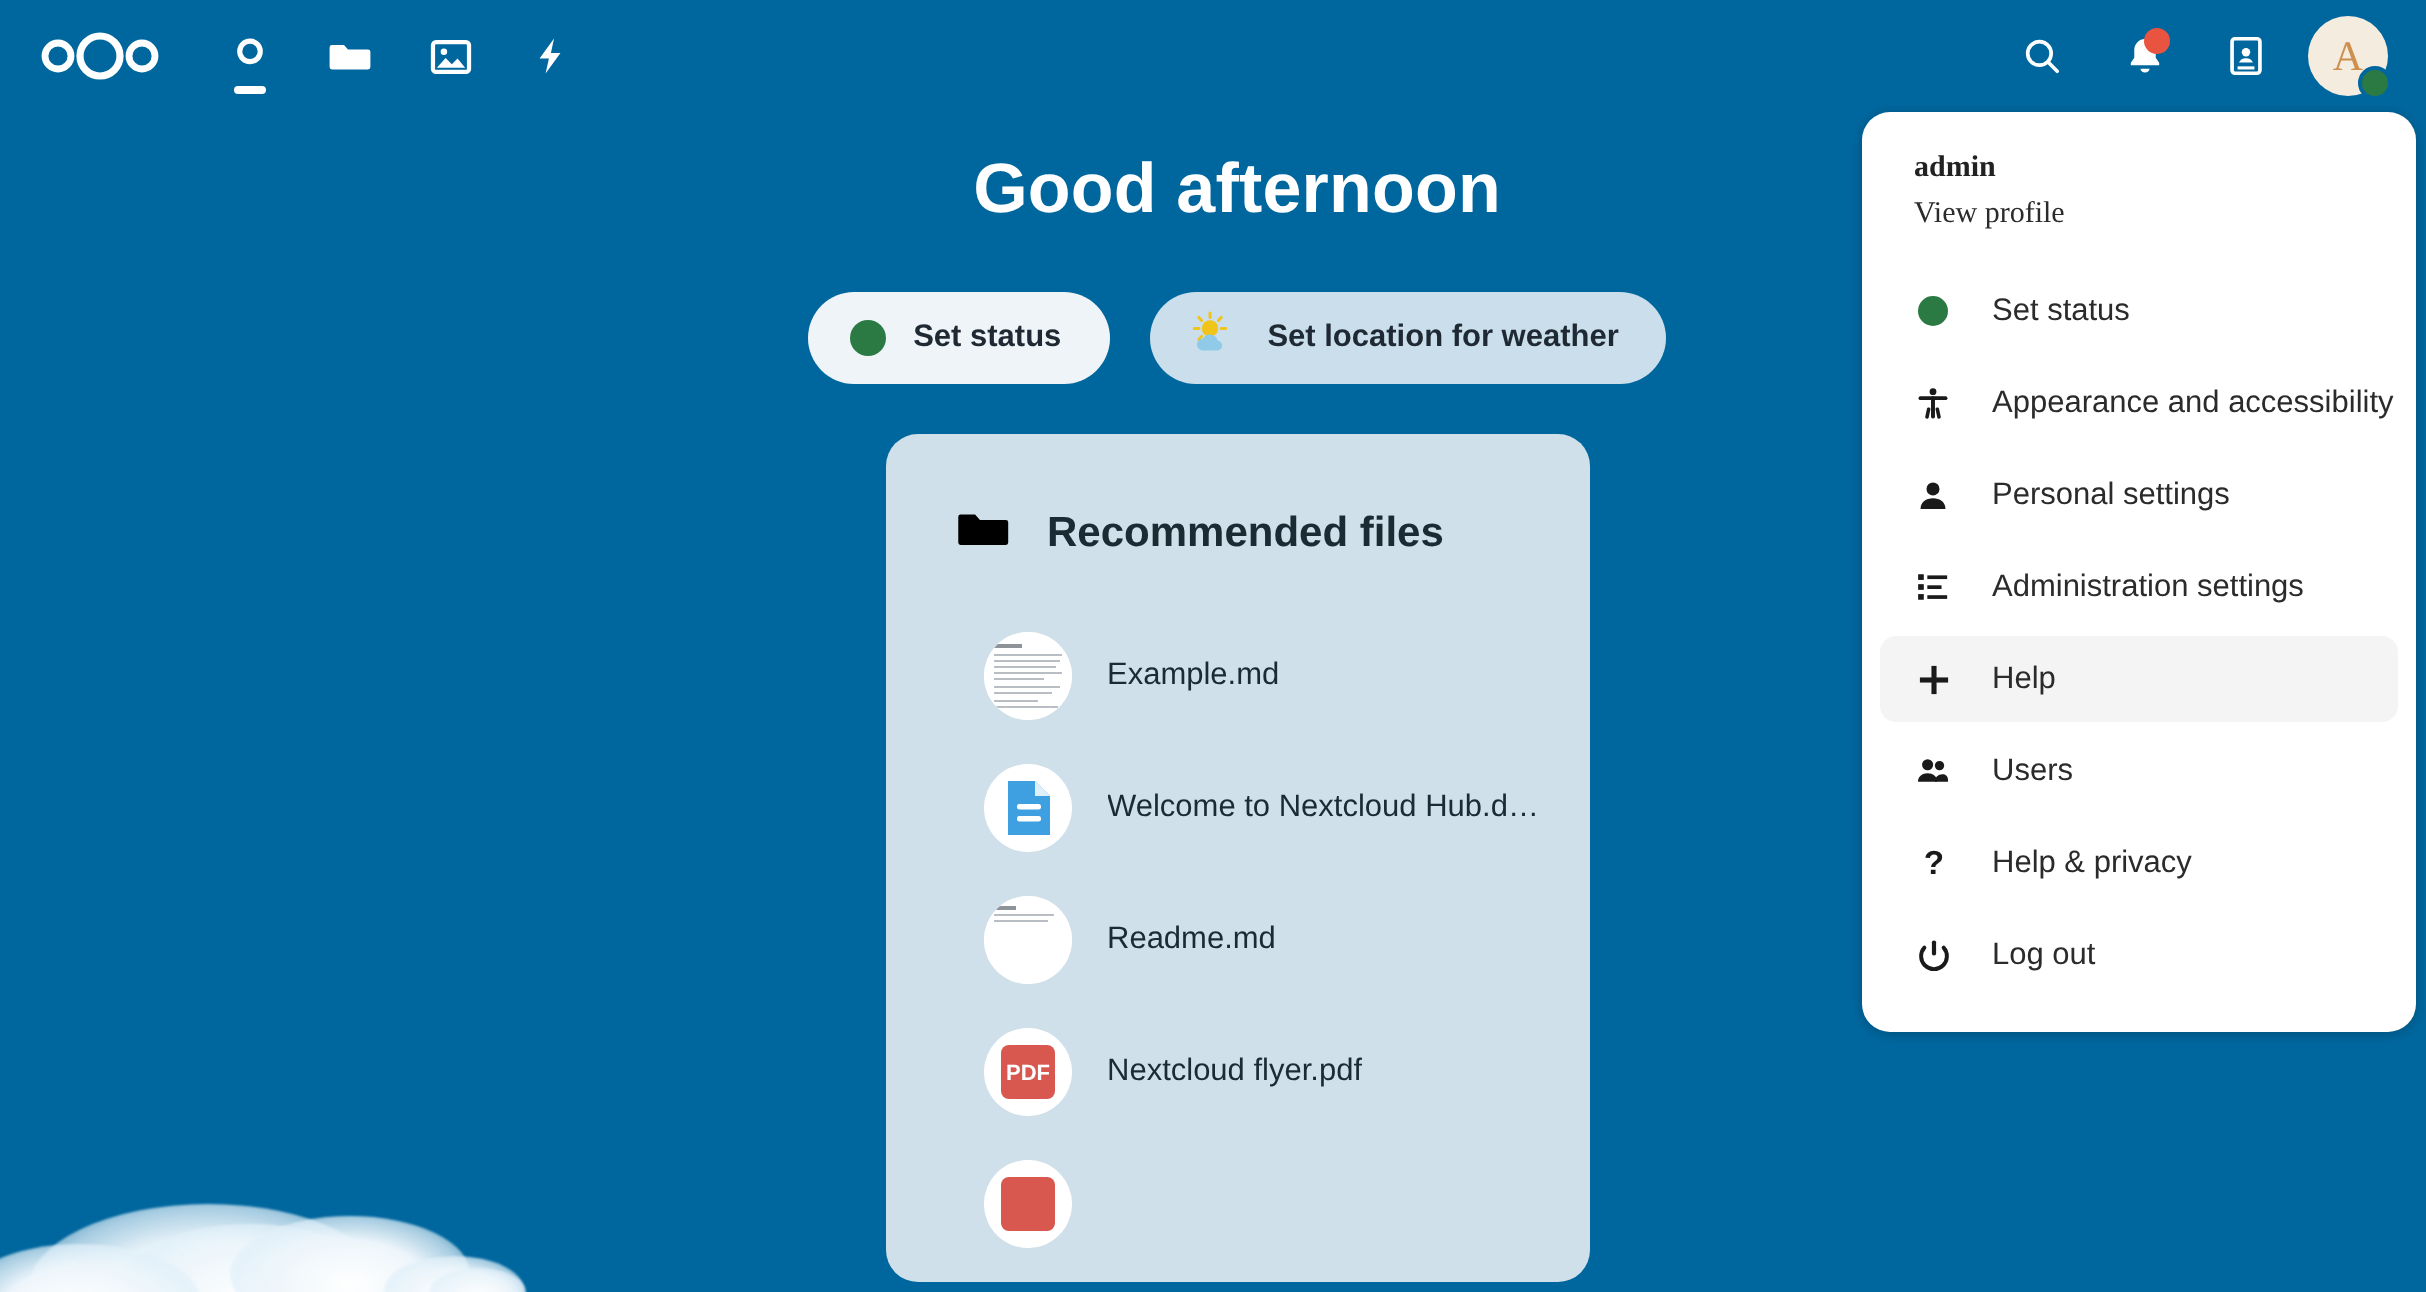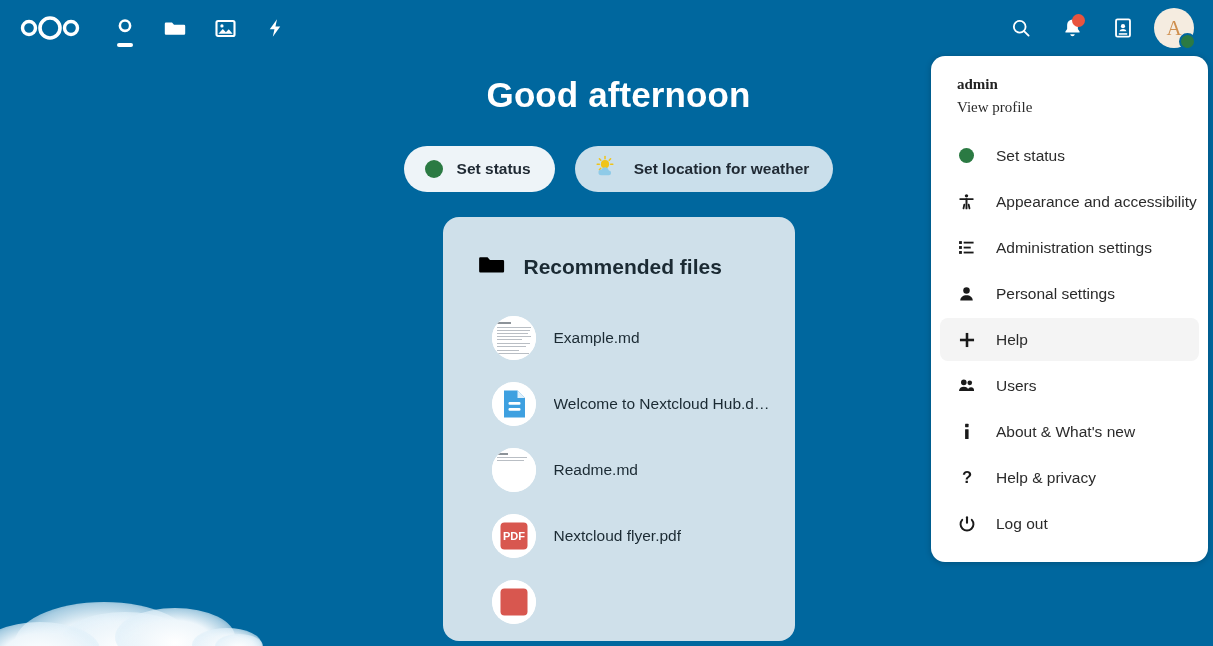--- a/index.html
+++ b/index.html
@@ -393,42 +393,42 @@
           <rect x="10.6" y="6.6" width="2.8" height="15.6" rx="1.2" fill="#1a1a1a"></rect>
           <rect x="7.1" y="14.4" width="2.5" height="8" rx="1.1" fill="#1a1a1a" transform="rotate(12 8.3 18.4)"></rect>
           <rect x="14.4" y="14.4" width="2.5" height="8" rx="1.1" fill="#1a1a1a" transform="rotate(-12 15.6 18.4)"></rect>
         </svg>
       </span>
       <span class="menu-label">Appearance and accessibility</span>
     </div>
 
     <div class="menu-item">
       <span class="menu-icon">
+        <svg width="17" height="18" viewBox="0 0 24 24">
+          <circle cx="12" cy="7" r="4.6" fill="#1a1a1a"></circle>
+          <path d="M3.2 21.2c0-4.8 3.9-7.6 8.8-7.6s8.8 2.8 8.8 7.6z" fill="#1a1a1a"></path>
+        </svg>
+      </span>
+      <span class="menu-label">Personal settings</span>
+    </div>
+
+    <div class="menu-item">
+      <span class="menu-icon">
         <svg width="17" height="17" viewBox="0 0 24 24">
           <rect x="1.5" y="3" width="4" height="4" fill="#1a1a1a"></rect>
           <rect x="1.5" y="10" width="4" height="4" fill="#1a1a1a"></rect>
           <rect x="1.5" y="17" width="4" height="4" fill="#1a1a1a"></rect>
           <rect x="8" y="3.8" width="14" height="2.6" fill="#1a1a1a"></rect>
           <rect x="8" y="10.8" width="10" height="2.6" fill="#1a1a1a"></rect>
           <rect x="8" y="17.8" width="14" height="2.6" fill="#1a1a1a"></rect>
         </svg>
       </span>
       <span class="menu-label">Administration settings</span>
     </div>
 
-    <div class="menu-item">
-      <span class="menu-icon">
-        <svg width="17" height="18" viewBox="0 0 24 24">
-          <circle cx="12" cy="7" r="4.6" fill="#1a1a1a"></circle>
-          <path d="M3.2 21.2c0-4.8 3.9-7.6 8.8-7.6s8.8 2.8 8.8 7.6z" fill="#1a1a1a"></path>
-        </svg>
-      </span>
-      <span class="menu-label">Personal settings</span>
-    </div>
-
     <div class="menu-item active">
       <span class="menu-icon">
         <svg width="18" height="18" viewBox="0 0 24 24">
           <rect x="10.3" y="2.6" width="3.4" height="18.8" fill="#1a1a1a"></rect>
           <rect x="2.6" y="10.3" width="18.8" height="3.4" fill="#1a1a1a"></rect>
         </svg>
       </span>
       <span class="menu-label">Help</span>
     </div>
 
@@ -437,29 +437,20 @@
         <svg width="19" height="17" viewBox="0 0 24 24">
           <circle cx="8.2" cy="7.6" r="3.9" fill="#1a1a1a"></circle>
           <circle cx="16.6" cy="8.2" r="3.3" fill="#1a1a1a"></circle>
           <path d="M1.4 19.6c0-3.9 3.1-6 6.8-6s6.8 2.1 6.8 6z" fill="#1a1a1a"></path>
           <path d="M13.4 19.6c0-3.3 2.2-5.3 5.2-5.3 2.3 0 4 1.3 4 4.2v1.1z" fill="#1a1a1a"></path>
         </svg>
       </span>
       <span class="menu-label">Users</span>
     </div>
 
-    <div class="menu-item">
-      <span class="menu-icon">
-        <svg width="10" height="19" viewBox="0 0 12 24">
-          <rect x="3.6" y="2.2" width="4.4" height="4.4" rx="0.6" fill="#1a1a1a"></rect>
-          <rect x="3.6" y="9" width="4.4" height="12.6" rx="0.6" fill="#1a1a1a"></rect>
-        </svg>
-      </span>
-      <span class="menu-label">About &amp; What's new</span>
-    </div>
 
     <div class="menu-item">
       <span class="menu-icon">
         <svg width="14" height="19" viewBox="0 0 16 24">
           <text x="8" y="19" font-family="Liberation Sans, sans-serif" font-size="21" font-weight="bold" fill="#1a1a1a" text-anchor="middle">?</text>
         </svg>
       </span>
       <span class="menu-label">Help &amp; privacy</span>
     </div>
 

